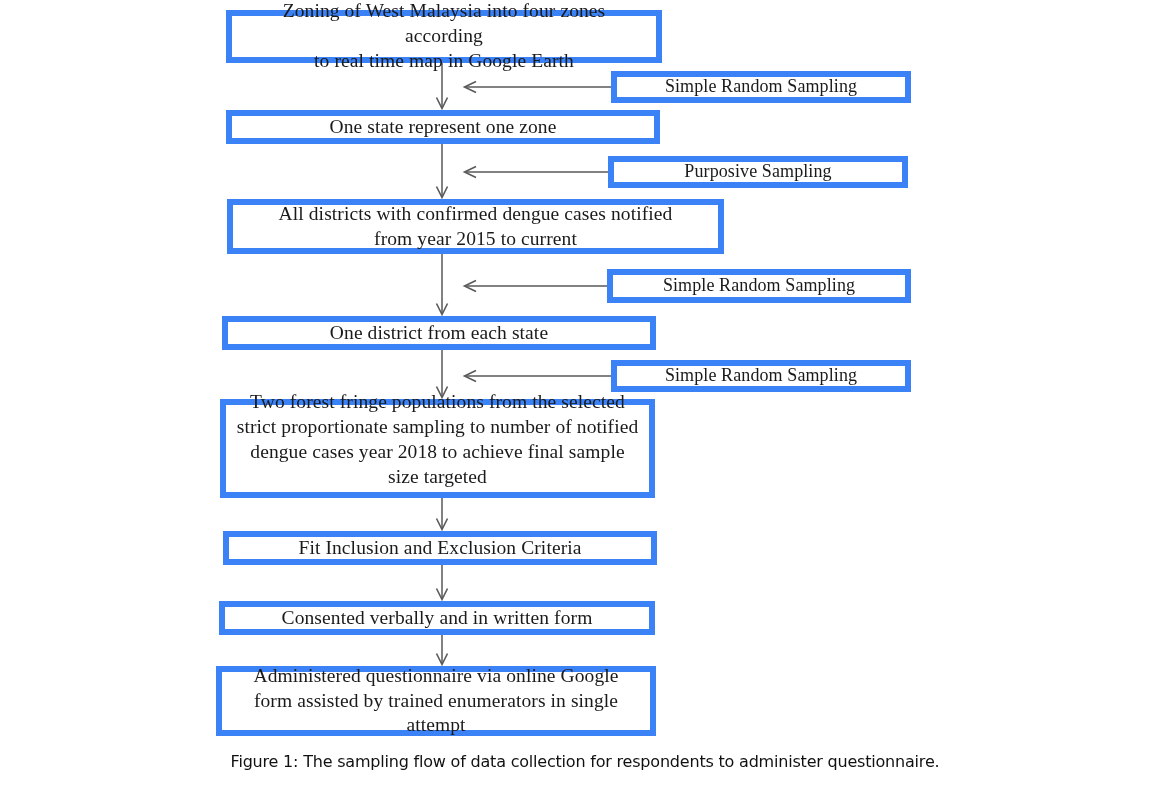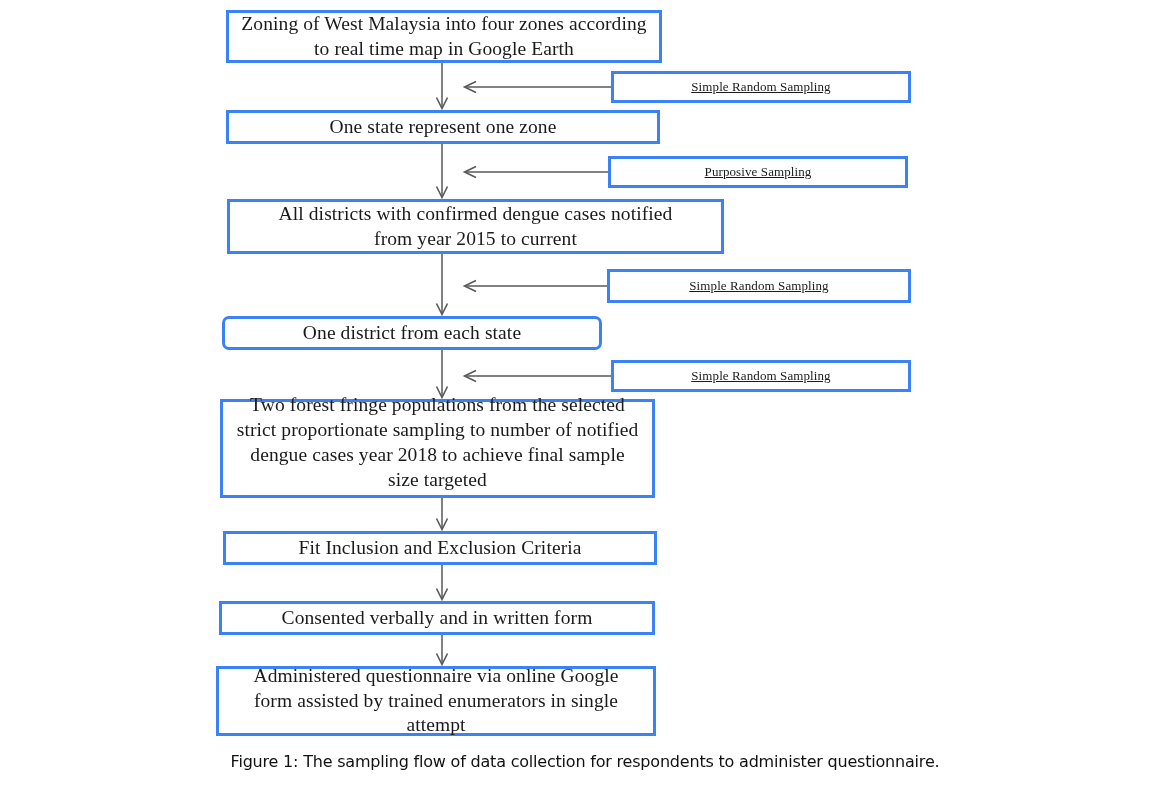--- a/index.html
+++ b/index.html
@@ -18,40 +18,39 @@
     -webkit-font-smoothing: antialiased;
   }
   #figure-root {
     position: absolute;
     inset: 0;
   }
   
   .node {
     position: absolute;
     box-sizing: border-box;
-    border: 3px solid #3b82f6;
+    border: 6px solid #3b82f6;
     background: #ffffff;
     display: flex;
     align-items: center;
     justify-content: center;
     text-align: center;
     line-height: 1.28;
     font-size: 19.5px;
     letter-spacing: 0.1px;
     padding: 2px 10px;
     z-index: 2;
   }
   .node .node-text {
     display: block;
     width: 100%;
     white-space: pre-line;
   }
   .side-node {
-    font-size: 13px;
-    text-decoration: underline;
+    font-size: 18px;
   }
   
   .v-arrow {
     position: absolute;
     z-index: 1;
   }
   .h-arrow {
     position: absolute;
     z-index: 1;
   }
@@ -92,21 +91,21 @@
 
   <div class="node" style="left:226px; top:110px; width:434px; height:34px;">
     <span class="node-text">One state represent one zone</span>
   </div>
 
   <div class="node" style="left:227px; top:199px; width:497px; height:55px;">
     <span class="node-text">All districts with confirmed dengue cases notified
 from year 2015 to current</span>
   </div>
 
-  <div class="node" style="left:222px; top:316px; width:380px; height:34px;border-radius:7px;">
+  <div class="node" style="left:222px; top:316px; width:434px; height:34px;">
     <span class="node-text">One district from each state</span>
   </div>
 
   <div class="node" style="left:220px; top:399px; width:435px; height:99px;align-items:flex-end;">
     <span class="node-text">Two forest fringe populations from the selected
 strict proportionate sampling to number of notified
 dengue cases year 2018 to achieve final sample
 size targeted</span>
   </div>
 

